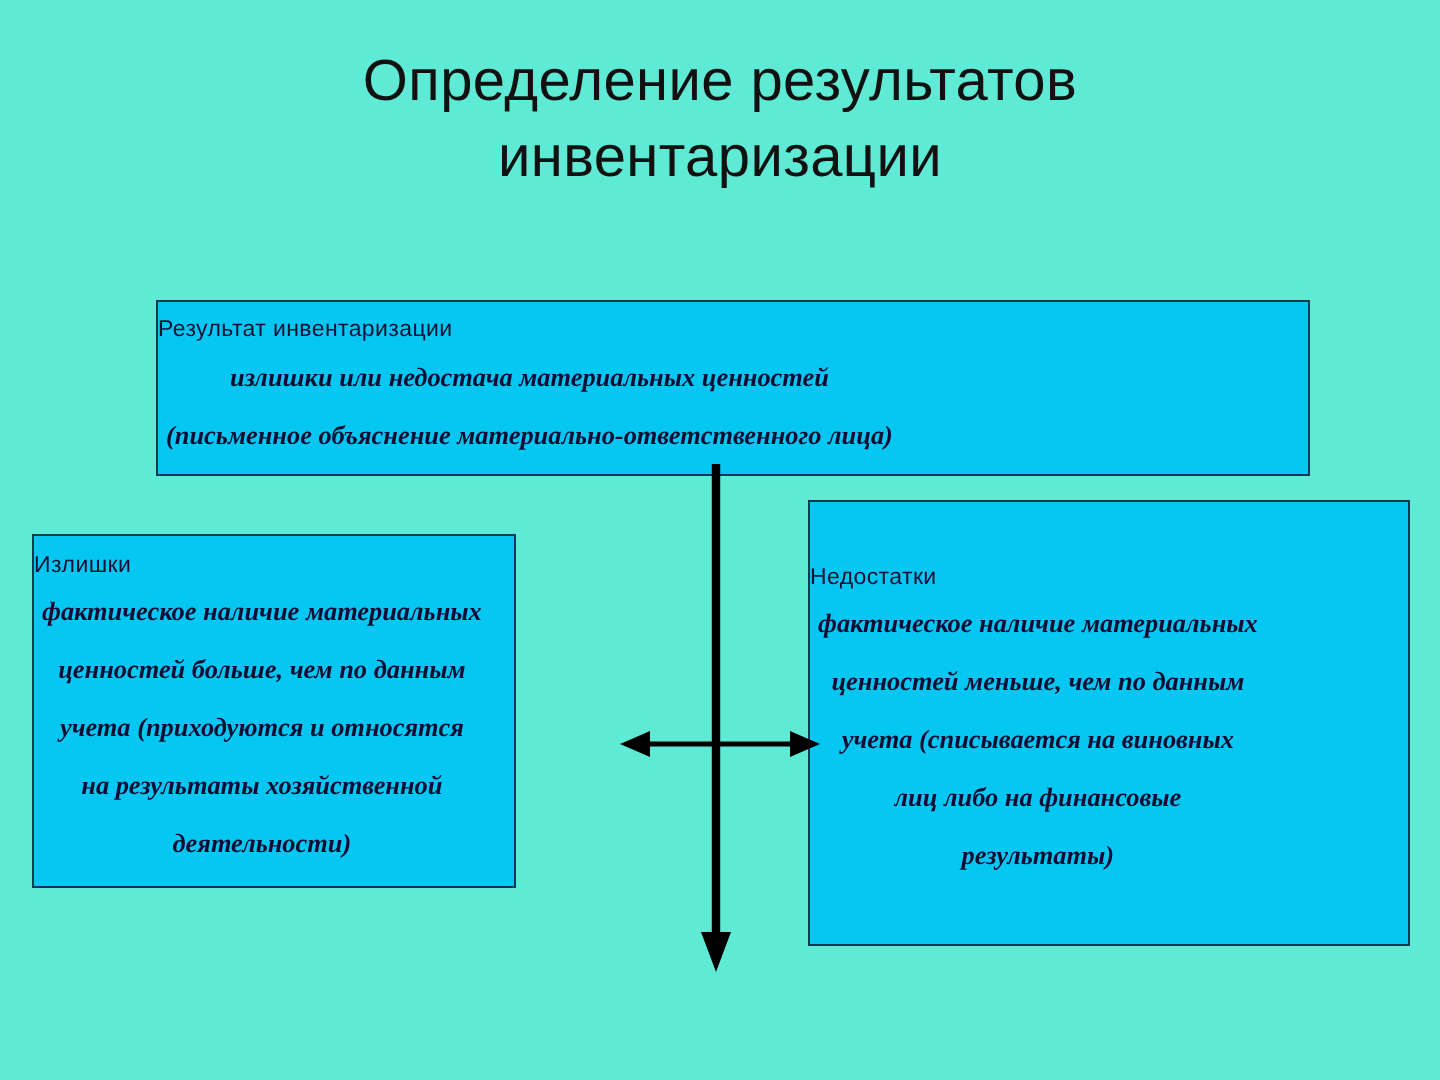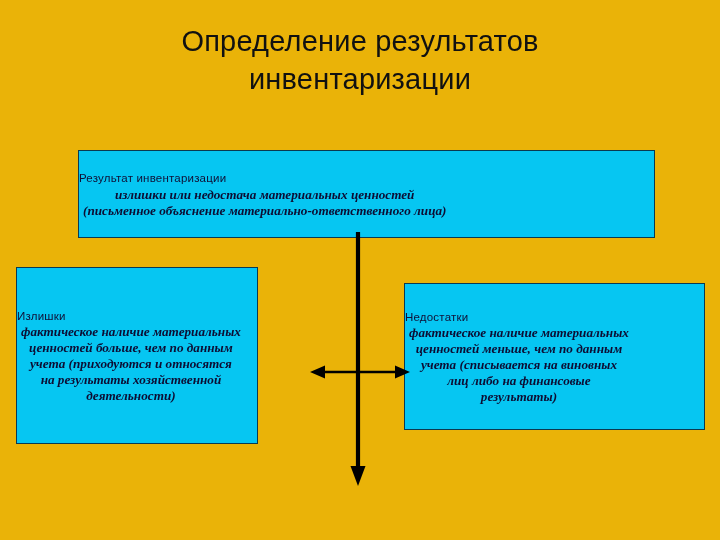--- a/index.html
+++ b/index.html
@@ -10,21 +10,21 @@
     width: 720px;
     height: 540px;
     background: #ffffff;
     font-family: "Liberation Sans", sans-serif;
     overflow: hidden;
   }
   #slide {
     position: relative;
     width: 720px;
     height: 540px;
-    background: #eab308;
+    background: #5eead4;
   }
 
   
   #slide-title {
     position: absolute;
     left: 60px;
     top: 22px;
     width: 600px;
     text-align: center;
     font-size: 29px;
@@ -56,21 +56,21 @@
     font-size: 11.5px;
     line-height: 16px;
     color: #101036;
     letter-spacing: 0.2px;
   }
   .box-body {
     font-family: "Liberation Serif", serif;
     font-style: italic;
     font-weight: 700;
     font-size: 13.2px;
-    line-height: 16px;
+    line-height: 29px;
     color: #0d0d33;
     white-space: pre-line;
     padding: 0 4px;
   }
 
   
   #box-result {
     left: 78px;
     top: 150px;
     width: 577px;
@@ -80,23 +80,23 @@
   #box-result .box-heading { margin-bottom: 1px; }
 
   #box-surplus {
     left: 16px;
     top: 267px;
     width: 242px;
     height: 177px;
   }
   #box-shortage {
     left: 404px;
-    top: 283px;
+    top: 250px;
     width: 301px;
-    height: 147px;
+    height: 223px;
   }
 
   #box-equality {
     left: 43px;
     top: 483px;
     width: 632px;
     height: 39px;
   }
   #box-equality .box-heading {
     font-size: 12px;

